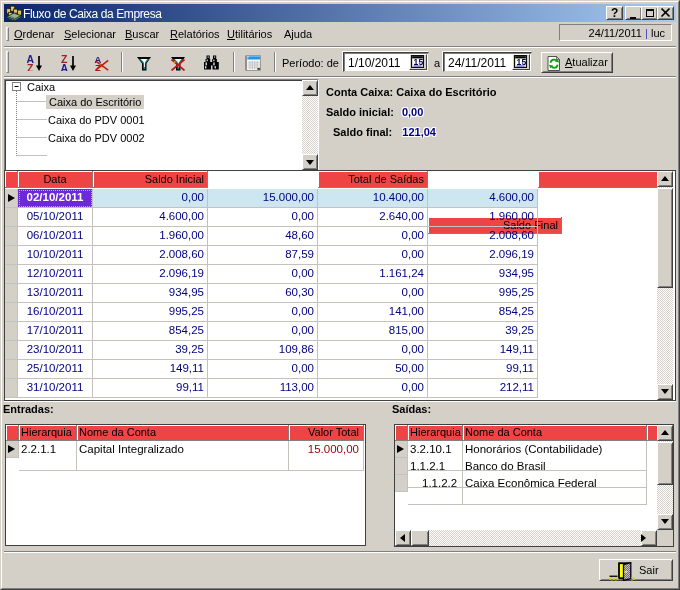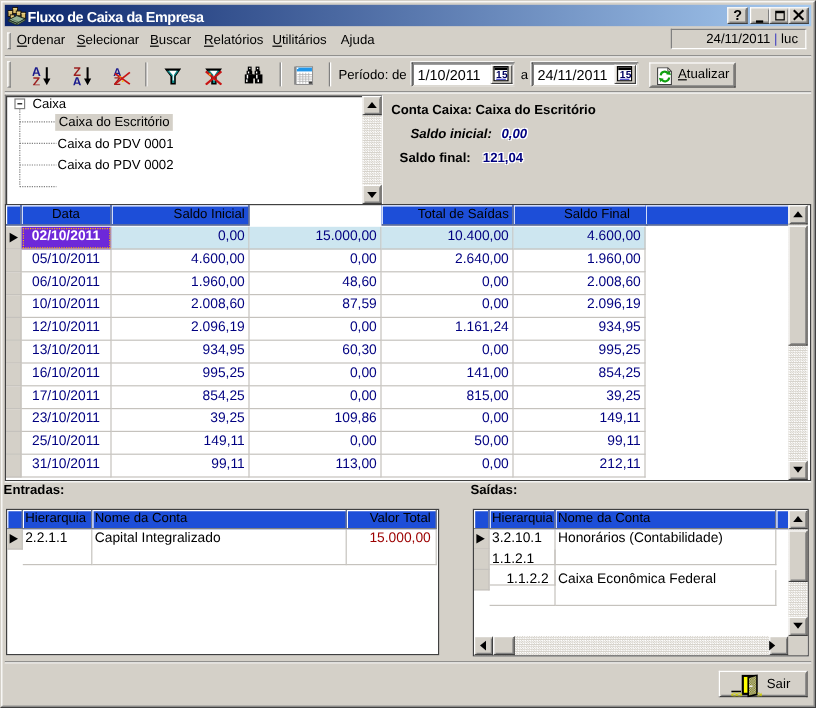--- a/index.html
+++ b/index.html
@@ -3,21 +3,21 @@
 <style>
 *{margin:0;padding:0;box-sizing:border-box;}
 html,body{width:680px;height:590px;overflow:hidden;}
 body{font-family:"Liberation Sans",sans-serif;font-size:11px;background:#d4d0c8;position:relative;}
 .abs{position:absolute;}
 
 .ob1{left:0;top:0;width:680px;height:590px;border:1px solid;border-color:#d4d0c8 #404040 #404040 #d4d0c8;}
 .ob2{left:1px;top:1px;width:678px;height:588px;border:1px solid;border-color:#fff #808080 #808080 #fff;}
 
 .title{left:4px;top:4px;width:672px;height:18px;background:linear-gradient(to right,#0a246a,#a6caf0);}
-.title .txt{position:absolute;left:19px;top:3px;color:#fff;font-weight:bold;font-size:12px;letter-spacing:-0.38px;}
+.title .txt{position:absolute;left:19px;top:3px;color:#fff;font-weight:normal;font-size:12px;letter-spacing:-0.38px;}
 .tbtn{position:absolute;top:2px;width:17px;height:14px;background:#d4d0c8;border:1px solid;border-color:#fff #404040 #404040 #fff;box-shadow:inset 1px 1px 0 #d4d0c8, inset -1px -1px 0 #808080;color:#000;font-weight:bold;font-size:11px;text-align:center;line-height:12px;font-family:"Liberation Mono",monospace;}
 
 .menubar{left:4px;top:22px;width:672px;height:24px;background:#d4d0c8;}
 .grip{position:absolute;width:3px;background:#d4d0c8;border:1px solid;border-color:#fff #808080 #808080 #fff;}
 .mi{position:absolute;top:6px;color:#000;}
 .mi u{text-decoration:underline;}
 .datepanel{position:absolute;left:555px;top:2px;width:113px;height:17px;border:1px solid;border-color:#808080 #fff #fff #808080;color:#000;text-align:right;padding:2px 6px 0 0;}
 .groove{left:4px;width:672px;height:2px;border-top:1px solid #808080;border-bottom:1px solid #fff;}
 
 .toolbar{left:4px;top:48px;width:672px;height:28px;background:#d4d0c8;}
@@ -34,21 +34,21 @@
 .sbtn{position:absolute;background:#d4d0c8;border:1px solid;border-color:#fff #404040 #404040 #fff;box-shadow:inset 1px 1px 0 #d4d0c8, inset -1px -1px 0 #808080;}
 .arr{position:absolute;width:0;height:0;}
 .dither{background-image:repeating-conic-gradient(#fff 0% 25%,#d4d0c8 25% 50%);background-size:2px 2px;}
 .thumb{position:absolute;background:#d4d0c8;border:1px solid;border-color:#fff #404040 #404040 #fff;box-shadow:inset 1px 1px 0 #d4d0c8, inset -1px -1px 0 #808080;}
 
 .info{color:#000;font-weight:bold;}
 .navyval{color:#000080;font-weight:bold;text-shadow:1px 1px 0 #fff,-1px -1px 0 #fff,1px -1px 0 #fff,-1px 1px 0 #fff;}
 
 .grid{left:4px;top:170px;width:672px;height:231px;background:#fff;border:1px solid #404040;}
 .ind{position:absolute;background:#d4d0c8;}
-.h{position:absolute;top:0;height:17px;background:#1d4ed8;border-right:1px solid #808080;border-bottom:1px solid #808080;box-shadow:inset 1px 1px 0 #fff;color:#000;line-height:16px;}
+.h{position:absolute;top:0;height:17px;background:#ef4444;border-right:1px solid #808080;border-bottom:1px solid #808080;box-shadow:inset 1px 1px 0 #fff;color:#000;line-height:16px;}
 .row{position:absolute;left:0;width:533px;height:19px;}
 .row div{position:absolute;top:0;height:19px;border-bottom:1px solid #c5c2bd;border-right:1px solid #c5c2bd;line-height:17px;color:#000080;white-space:nowrap;font-size:11.5px;}
 .row .i{left:0;width:13px;background:#d4d0c8;}
 .row .d{left:13px;width:75px;text-align:center;}
 .row .n2{left:88px;width:115px;text-align:right;padding-right:3px;}
 .row .n3{left:203px;width:110px;text-align:right;padding-right:3px;}
 .row .n4{left:313px;width:110px;text-align:right;padding-right:3px;}
 .row .n5{left:423px;width:110px;text-align:right;padding-right:3px;}
 .sel div{background:#cde6f0;}
 .sel .i{background:#d4d0c8;}
@@ -245,29 +245,29 @@
  <div class="tnode" style="left:43px;top:70px;margin-top:32px;">Caixa do PDV 0003</div>
  <div style="position:absolute;right:0;top:0;width:16px;height:90px;" class="dither">
   <div class="sbtn" style="left:0;top:0;width:16px;height:16px;"></div>
   <div class="arr" style="left:4px;top:5px;border-left:4px solid transparent;border-right:4px solid transparent;border-bottom:5px solid #000;"></div>
   <div class="sbtn" style="left:0;bottom:0;width:16px;height:16px;"></div>
   <div class="arr" style="left:4px;bottom:5px;border-left:4px solid transparent;border-right:4px solid transparent;border-top:5px solid #000;"></div>
  </div>
 </div>
 <div class="abs" id="infopanel" style="left:320px;top:79px;width:356px;height:92px;">
  <div class="info" style="position:absolute;left:6px;top:7px;">Conta Caixa: Caixa do Escritório</div>
- <div class="info" style="position:absolute;left:22px;top:27px;font-style:italic;">Saldo inicial: <span class="navyval" style="margin-left:5px;">0,00</span></div>
+ <div class="info" style="position:absolute;left:6px;top:27px;">Saldo inicial: <span class="navyval" style="margin-left:5px;">0,00</span></div>
  <div class="info" style="position:absolute;left:13px;top:47px;">Saldo final: <span class="navyval" style="margin-left:7px;">121,04</span></div>
 </div>
 <div class="abs grid" id="grid">
  <div class="h" style="left:0;width:13px;"></div>
  <div class="h" style="left:13px;width:75px;text-align:center;">Data</div>
  <div class="h" style="left:88px;width:115px;text-align:right;padding-right:3px;">Saldo Inicial</div>
  <div class="h" style="left:313px;width:110px;text-align:right;padding-right:3px;">Total de Saídas</div>
- <div class="h" style="left:423px;width:112px;text-align:right;padding-right:14px;">Saldo Final</div>
+ <div class="h" style="left:423px;width:134px;text-align:right;padding-right:3px;margin-top:46px;">Saldo Final</div>
  <div class="h" style="left:533px;width:119px;border-right:none;"></div>
  <div class="row sel" style="top:18px;">
       <div class="i"></div>
       <div class="d">02/10/2011</div>
       <div class="n2">0,00</div>
       <div class="n3">15.000,00</div>
       <div class="n4">10.400,00</div>
       <div class="n5">4.600,00</div>
    <div style="left:14px;top:1px;width:73px;height:17px;border:1px dotted #ffb400;background:none;border-bottom:1px dotted #ffb400;border-right:1px dotted #ffb400;"></div>
    <div class="tri" style="left:3px;top:5px;"></div>
@@ -383,20 +383,21 @@
  <div class="h" style="left:252px;width:10px;height:16px;border-right:none;"></div>
  <div class="brow" style="top:16px;left:0;width:262px;">
   <div class="ind" style="left:0;width:13px;height:17px;border-bottom:1px solid #c5c2bd;border-right:1px solid #c5c2bd;"></div>
   <div style="left:13px;width:55px;padding-left:2px;">3.2.10.1</div>
   <div style="left:68px;width:184px;padding-left:2px;">Honorários (Contabilidade)</div>
   <div class="tri" style="left:2px;top:4px;"></div>
  </div>
  <div class="brow" style="top:33px;left:0;width:262px;">
   <div class="ind" style="left:0;width:13px;height:17px;border-bottom:1px solid #c5c2bd;border-right:1px solid #c5c2bd;"></div>
   <div style="left:13px;width:55px;padding-left:2px;">1.1.2.1</div>
+  <div style="left:68px;width:184px;padding-left:2px;">Banco do Brasil</div>
  </div>
  <div class="brow" style="top:50px;left:0;width:262px;">
   <div class="ind" style="left:0;width:13px;height:17px;border-bottom:1px solid #c5c2bd;border-right:1px solid #c5c2bd;"></div>
   <div style="left:13px;width:55px;padding-left:14px;">1.1.2.2</div>
   <div style="left:68px;width:184px;padding-left:2px;">Caixa Econômica Federal</div>
  </div>
  <div class="dither" style="position:absolute;left:262px;top:0;width:16px;height:105px;">
   <div class="sbtn" style="left:0;top:0;width:16px;height:16px;"></div>
   <div class="arr" style="left:4px;top:5px;border-left:4px solid transparent;border-right:4px solid transparent;border-bottom:5px solid #000;"></div>
   <div class="thumb" style="left:0;top:17px;width:16px;height:43px;"></div>

